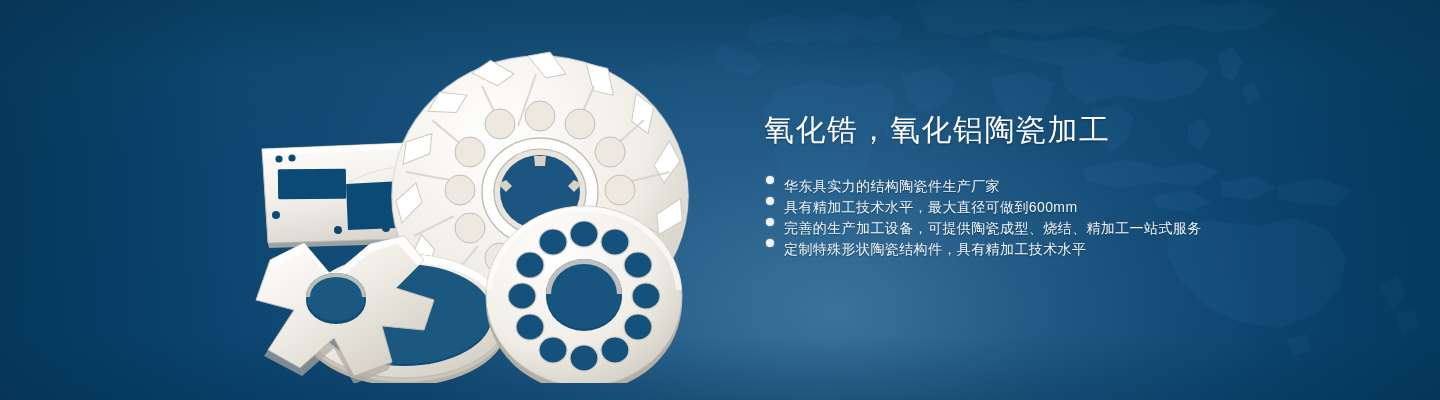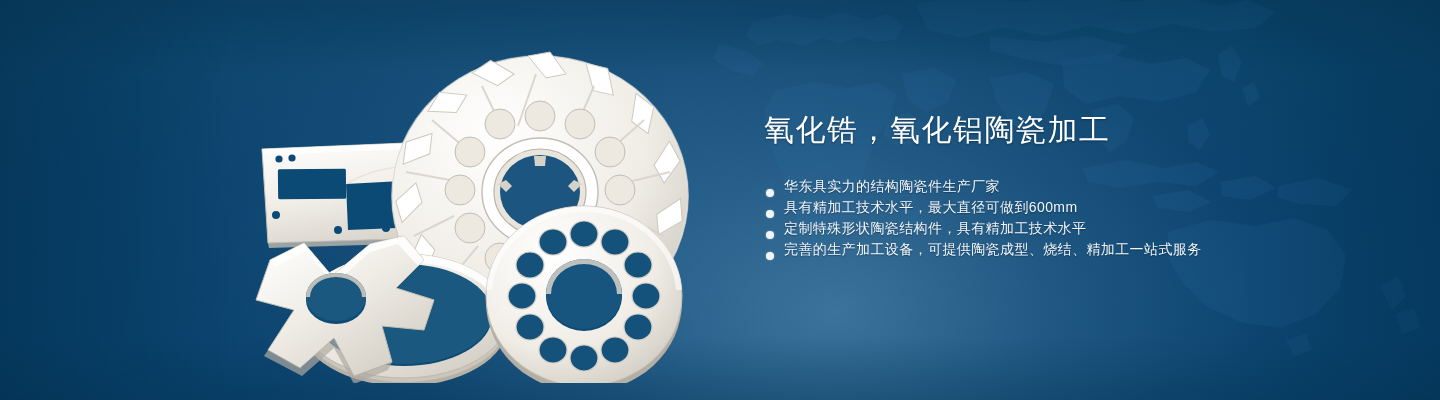--- a/index.html
+++ b/index.html
@@ -82,21 +82,21 @@
     text-shadow: 0 1px 2px rgba(0,20,40,0.45);
     white-space: nowrap;
   }
   .bullets {
     list-style: none;
     margin: 26px 0 0 2px;
     padding: 0;
   }
   .bullet {
     display: flex;
-    align-items: flex-end;
+    align-items: flex-start;
     height: 21px;
     margin-bottom: 0px;
   }
   .bullet-dot {
     flex: 0 0 auto;
     width: 8px;
     height: 8px;
     border-radius: 50%;
     background: #f2f6f9;
     margin-right: 10px;
@@ -369,22 +369,22 @@
       <li class="bullet">
         <span class="bullet-dot"></span>
         <span class="bullet-text">华东具实力的结构陶瓷件生产厂家</span>
       </li>
       <li class="bullet">
         <span class="bullet-dot"></span>
         <span class="bullet-text">具有精加工技术水平，最大直径可做到600mm</span>
       </li>
       <li class="bullet">
         <span class="bullet-dot"></span>
-        <span class="bullet-text">定制特殊形状陶瓷结构件，具有精加工技术水平</span>
+        <span class="bullet-text">完善的生产加工设备，可提供陶瓷成型、烧结、精加工一站式服务</span>
       </li>
       <li class="bullet">
         <span class="bullet-dot"></span>
-        <span class="bullet-text">完善的生产加工设备，可提供陶瓷成型、烧结、精加工一站式服务</span>
+        <span class="bullet-text">定制特殊形状陶瓷结构件，具有精加工技术水平</span>
       </li>
     </ul>
   </div>
 
 </div>
 
 </body></html>

